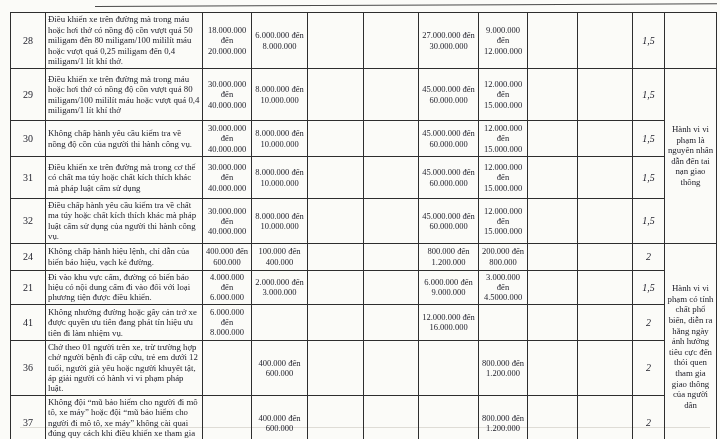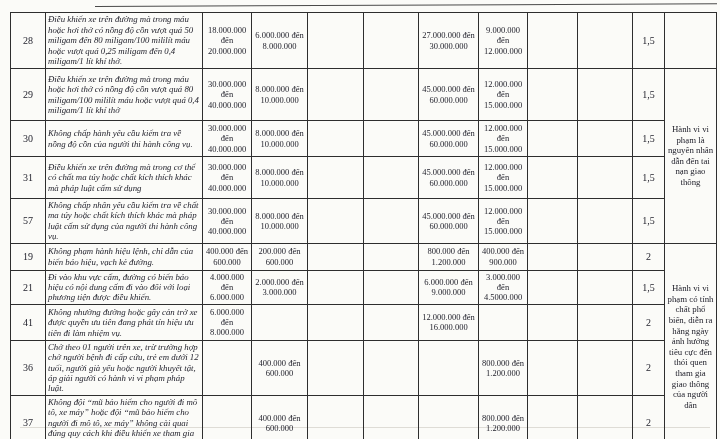--- a/index.html
+++ b/index.html
@@ -22,23 +22,23 @@
     border-collapse:collapse;table-layout:fixed;
   }
   table.fines td{
     border:1px solid #2e2e2e;
     vertical-align:middle;
     padding:1px 2px;
     overflow:hidden;
     word-wrap:break-word;
   }
   td.c-no{text-align:center;font-size:10px;}
-  td.c-desc{font-size:8.8px;line-height:10.4px;padding:2px 4px;text-align:left;font-style:italic;}
+  td.c-desc{font-size:8.8px;line-height:10.4px;padding:2px 4px;text-align:left;}
   td.c-num{text-align:center;font-size:8.5px;line-height:10.2px;padding:1px 1px;}
-  td.c-mult{text-align:center;font-size:10px;}
+  td.c-mult{text-align:center;font-size:10px;font-style:italic;}
   td.c-note{text-align:center;font-size:8.8px;line-height:10.6px;padding:2px 3px;margin-left:46px;}
 </style>
 </head>
 <body>
 
 <div class="page">
   <div class="prev-row-line"></div>
   <div class="scan-smudge"></div>
 
   <table class="fines">
@@ -105,41 +105,41 @@
           <td class="c-num">8.000.000 đến 10.000.000</td>
           <td class="c-num"></td>
           <td class="c-num"></td>
           <td class="c-num">45.000.000 đến 60.000.000</td>
           <td class="c-num">12.000.000 đến 15.000.000</td>
           <td class="c-num"></td>
           <td class="c-num"></td>
           <td class="c-mult">1,5</td>
         </tr>
         <tr style="height: 42px;">
-          <td class="c-no">57</td>
-          <td class="c-desc">Không chấp nhân yêu cầu kiểm tra về chất ma túy hoặc chất kích thích khác mà pháp luật cấm sử dụng của người thi hành công vụ.</td>
+          <td class="c-no">32</td>
+          <td class="c-desc">Điều chấp hành yêu cầu kiểm tra về chất ma túy hoặc chất kích thích khác mà pháp luật cấm sử dụng của người thi hành công vụ.</td>
           <td class="c-num">30.000.000 đến 40.000.000</td>
           <td class="c-num">8.000.000 đến 10.000.000</td>
           <td class="c-num"></td>
           <td class="c-num"></td>
           <td class="c-num">45.000.000 đến 60.000.000</td>
           <td class="c-num">12.000.000 đến 15.000.000</td>
           <td class="c-num"></td>
           <td class="c-num"></td>
           <td class="c-mult">1,5</td>
         </tr>
         <tr style="height: 27px;">
-          <td class="c-no">19</td>
-          <td class="c-desc">Không phạm hành hiệu lệnh, chỉ dẫn của biển báo hiệu, vạch kẻ đường.</td>
+          <td class="c-no">24</td>
+          <td class="c-desc">Không chấp hành hiệu lệnh, chỉ dẫn của biển báo hiệu, vạch kẻ đường.</td>
           <td class="c-num">400.000 đến 600.000</td>
-          <td class="c-num">200.000 đến 600.000</td>
+          <td class="c-num">100.000 đến 400.000</td>
           <td class="c-num"></td>
           <td class="c-num"></td>
           <td class="c-num">800.000 đến 1.200.000</td>
-          <td class="c-num">400.000 đến 900.000</td>
+          <td class="c-num">200.000 đến 800.000</td>
           <td class="c-num"></td>
           <td class="c-num"></td>
           <td class="c-mult">2</td>
           <td class="c-note" rowspan="5">Hành vi vi phạm có tính chất phổ biến, diễn ra hằng ngày ảnh hưởng tiêu cực đến thói quen tham gia giao thông của người dân</td>
         </tr>
         <tr style="height: 34px;">
           <td class="c-no">21</td>
           <td class="c-desc">Đi vào khu vực cấm, đường có biển báo hiệu có nội dung cấm đi vào đối với loại phương tiện được điều khiển.</td>
           <td class="c-num">4.000.000 đến 6.000.000</td>
           <td class="c-num">2.000.000 đến 3.000.000</td>

